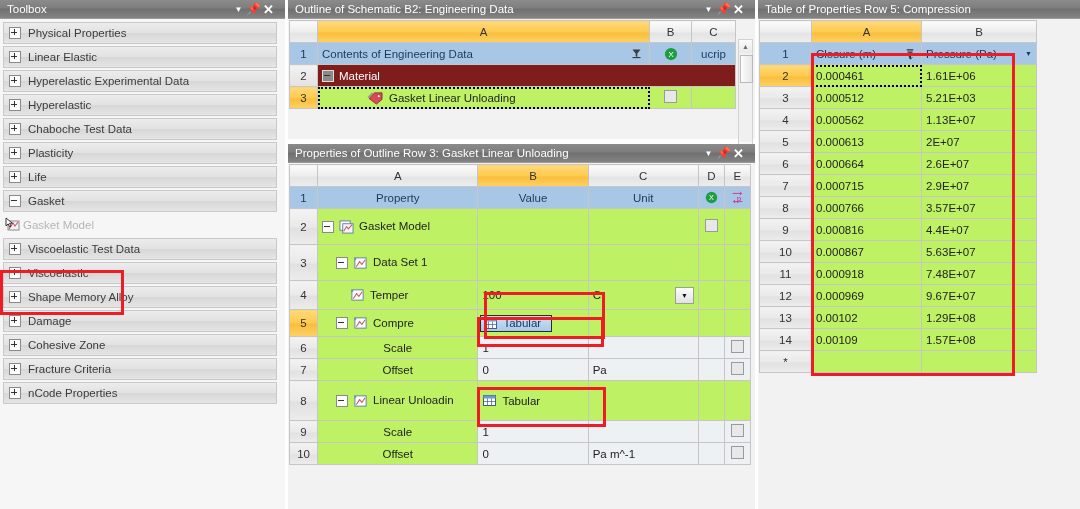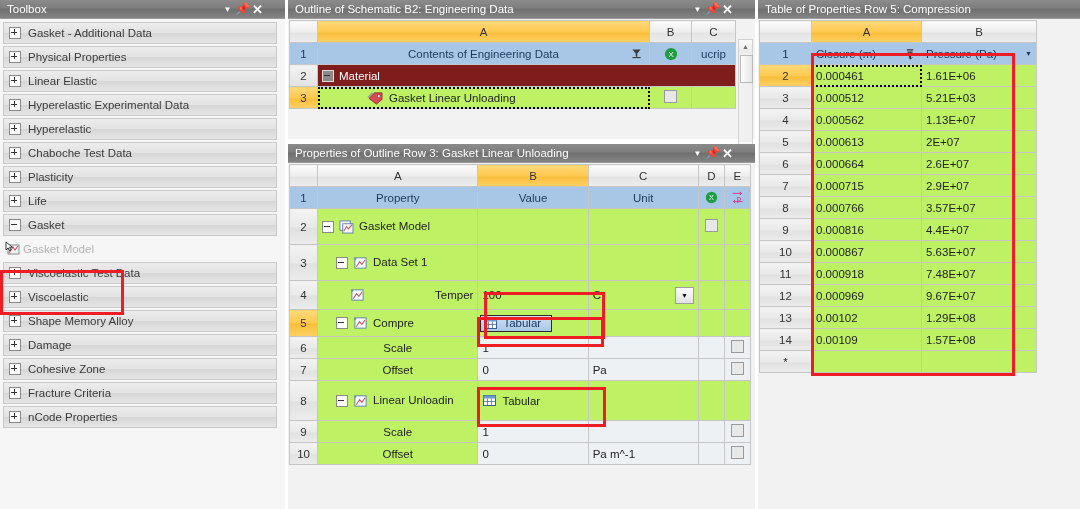--- a/index.html
+++ b/index.html
@@ -12,21 +12,21 @@
     overflow:hidden;
     position:relative;
   }
   
   .panel{position:absolute;background:#f2f2f2;}
   .panel-title{
     height:19px;
     background:linear-gradient(to bottom,#8b8b8b 0%,#7e7e7e 45%,#6f6f6f 50%,#848484 100%);
     color:#ffffff;
     display:flex;align-items:center;
-    padding:0 20px 0 7px;
+    padding:0 9px 0 7px;
     font-size:11.5px;
     white-space:nowrap;
     box-sizing:border-box;
     border-bottom:1px solid #9a9a9a;
   }
   .panel-title .tt{flex:1;overflow:hidden;text-overflow:clip;}
   .tbtn{width:15px;height:17px;display:flex;align-items:center;justify-content:center;
         color:#fff;font-size:11px;cursor:pointer;}
   .tbtn.caret{font-size:8px;}
   .tbtn.pin{font-size:12px;}
@@ -99,21 +99,21 @@
      background:linear-gradient(to right,#fdfdfd,#e6e6e6);border:1px solid #b9b9b9;}
   .vscroll .arrow.bot{position:absolute;bottom:0;left:0;}
 
   
   #props{left:288px;top:144px;width:467px;height:457px;}
   #props .body{position:absolute;left:0;top:19px;width:467px;height:346px;background:#f2f2f2;
      box-sizing:border-box;padding:1px 0 0 1px;}
   #props table{width:462px;}
   .twoline{line-height:11px;white-space:normal !important;}
   .ind1{padding-left:14px !important;}
-  .ind2{padding-left:28px !important;justify-content:space-between;}
+  .ind2{padding-left:28px !important;}
   .cellflex{display:flex;align-items:center;gap:5px;height:100%;}
   .mini-exp{
     width:10px;height:10px;border:1px solid #8a8a8a;background:#fdfdfd;position:relative;flex:none;
   }
   .mini-exp:before{content:"";position:absolute;left:1px;top:4px;width:6px;height:1px;background:#333;}
   .chart-ico{width:15px;height:14px;flex:none;}
   .tag-ico{width:17px;height:14px;flex:none;}
 
   .tabular-btn{
     display:inline-flex;align-items:center;gap:6px;
@@ -152,24 +152,20 @@
 <body>
 
 <div class="panel" id="toolbox">
   <div class="panel-title">
     <span class="tt">Toolbox</span>
     <span class="tbtn caret">▼</span>
     <span class="tbtn pin">📌</span>
     <span class="tbtn close">✕</span>
   </div>
   <div class="tb-body">
-    <div class="tb-group">
-      <span class="expander plus"></span>
-      <span>Gasket - Additional Data</span>
-    </div>
     <div class="tb-group">
       <span class="expander plus"></span>
       <span>Physical Properties</span>
     </div>
     <div class="tb-group">
       <span class="expander plus"></span>
       <span>Linear Elastic</span>
     </div>
     <div class="tb-group">
       <span class="expander plus"></span>
@@ -252,21 +248,21 @@
       <tbody>
           <tr>
         <td class="colhdr"></td>
         <td class="colhdr sel">A</td>
         <td class="colhdr">B</td>
         <td class="colhdr">C</td>
       </tr>
       <tr class="hdrrow">
         <td class="rowhdr">1</td>
         <td>
-          <div class="cellflex" style="justify-content:center;position:relative;">
+          <div class="cellflex" style="position:relative;">
             <span>Contents of Engineering Data</span>
             <svg style="position:absolute;right:2px;width:13px;height:13px" viewBox="0 0 16 16">
               <path d="M3 3 H13 L9 8 V13 L7 11 V8 Z" fill="#3c3c3c"></path>
               <path d="M3 13 H13" stroke="#3c3c3c" stroke-width="1.4"></path>
             </svg>
           </div>
         </td>
         <td style="text-align:center">
           <svg style="width:14px;height:14px;vertical-align:middle" viewBox="0 0 16 16">
             <circle cx="8" cy="8" r="7" fill="#1e9e3e"></circle>

